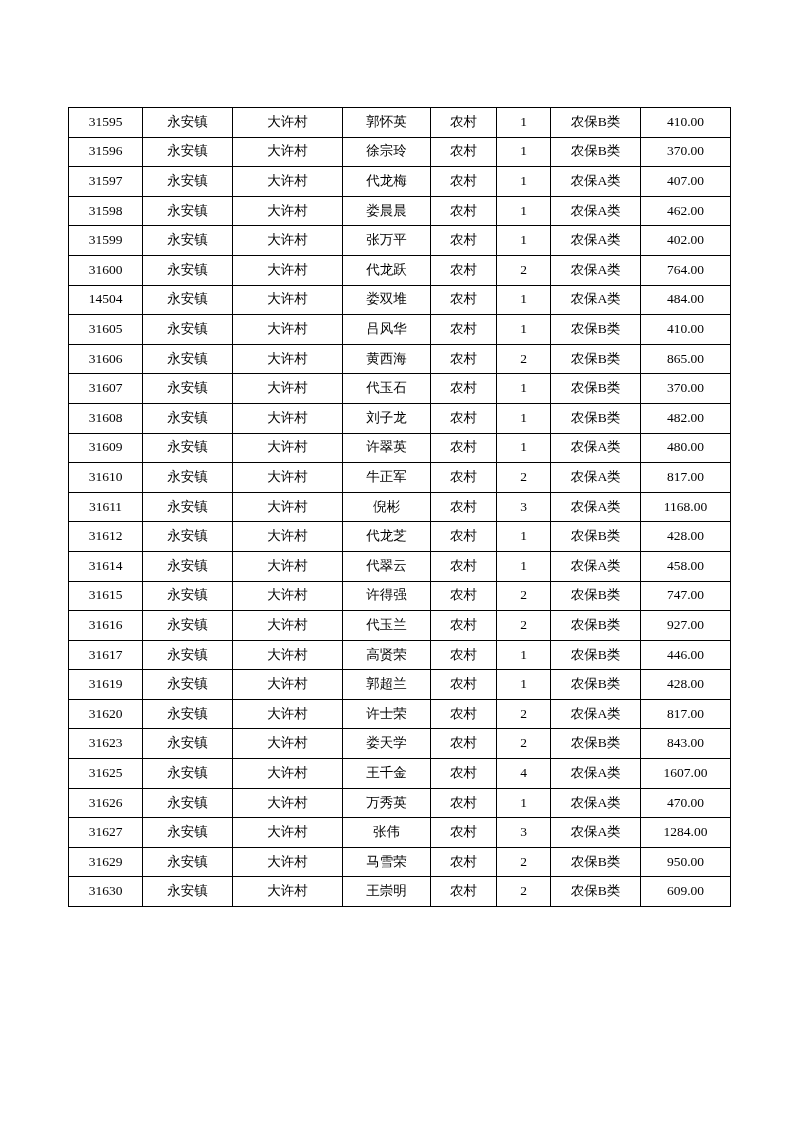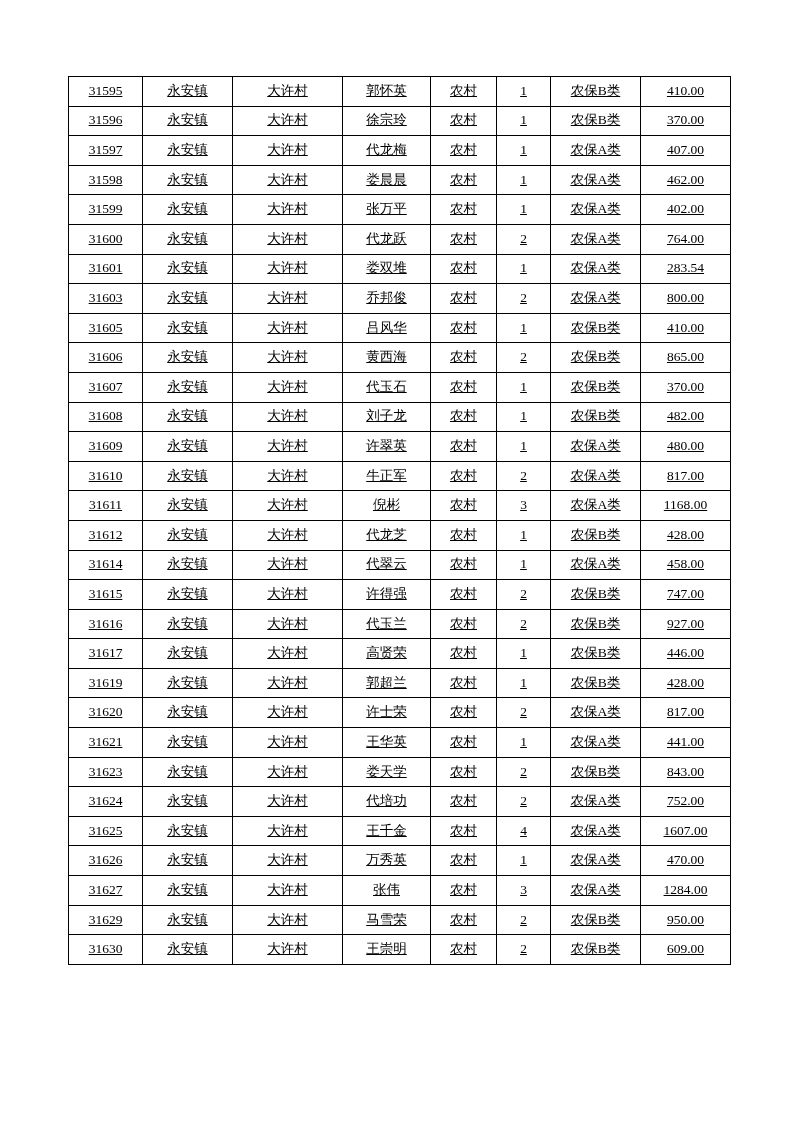--- a/index.html
+++ b/index.html
@@ -11,22 +11,21 @@
     width: 794px;
     height: 1122px;
     font-family: "Liberation Serif", "DejaVu Serif", serif;
     color: #000000;
   }
   .page {
     position: relative;
     width: 794px;
     height: 1122px;
     box-sizing: border-box;
-    padding: 76px 94px 0 68px;
-    text-decoration: underline;
+    padding: 107px 94px 0 68px;
   }
   table.data-table {
     border-collapse: collapse;
     width: 632px;
     table-layout: fixed;
   }
   table.data-table td {
     border: 1px solid #000000;
     height: 28.6px;
     text-align: center;
@@ -119,38 +118,28 @@
           <td class="cell-num">31600</td>
           <td>永安镇</td>
           <td>大许村</td>
           <td>代龙跃</td>
           <td>农村</td>
           <td class="cell-num">2</td>
           <td>农保A类</td>
           <td class="cell-num">764.00</td>
         </tr>
         <tr>
-          <td class="cell-num">31601</td>
+          <td class="cell-num">14504</td>
           <td>永安镇</td>
           <td>大许村</td>
           <td>娄双堆</td>
           <td>农村</td>
           <td class="cell-num">1</td>
           <td>农保A类</td>
-          <td class="cell-num">283.54</td>
-        </tr>
-        <tr>
-          <td class="cell-num">31603</td>
-          <td>永安镇</td>
-          <td>大许村</td>
-          <td>乔邦俊</td>
-          <td>农村</td>
-          <td class="cell-num">2</td>
-          <td>农保A类</td>
-          <td class="cell-num">800.00</td>
+          <td class="cell-num">484.00</td>
         </tr>
         <tr>
           <td class="cell-num">31605</td>
           <td>永安镇</td>
           <td>大许村</td>
           <td>吕风华</td>
           <td>农村</td>
           <td class="cell-num">1</td>
           <td>农保B类</td>
           <td class="cell-num">410.00</td>
@@ -279,48 +268,28 @@
           <td class="cell-num">31620</td>
           <td>永安镇</td>
           <td>大许村</td>
           <td>许士荣</td>
           <td>农村</td>
           <td class="cell-num">2</td>
           <td>农保A类</td>
           <td class="cell-num">817.00</td>
         </tr>
         <tr>
-          <td class="cell-num">31621</td>
-          <td>永安镇</td>
-          <td>大许村</td>
-          <td>王华英</td>
-          <td>农村</td>
-          <td class="cell-num">1</td>
-          <td>农保A类</td>
-          <td class="cell-num">441.00</td>
-        </tr>
-        <tr>
           <td class="cell-num">31623</td>
           <td>永安镇</td>
           <td>大许村</td>
           <td>娄天学</td>
           <td>农村</td>
           <td class="cell-num">2</td>
           <td>农保B类</td>
           <td class="cell-num">843.00</td>
-        </tr>
-        <tr>
-          <td class="cell-num">31624</td>
-          <td>永安镇</td>
-          <td>大许村</td>
-          <td>代培功</td>
-          <td>农村</td>
-          <td class="cell-num">2</td>
-          <td>农保A类</td>
-          <td class="cell-num">752.00</td>
         </tr>
         <tr>
           <td class="cell-num">31625</td>
           <td>永安镇</td>
           <td>大许村</td>
           <td>王千金</td>
           <td>农村</td>
           <td class="cell-num">4</td>
           <td>农保A类</td>
           <td class="cell-num">1607.00</td>

